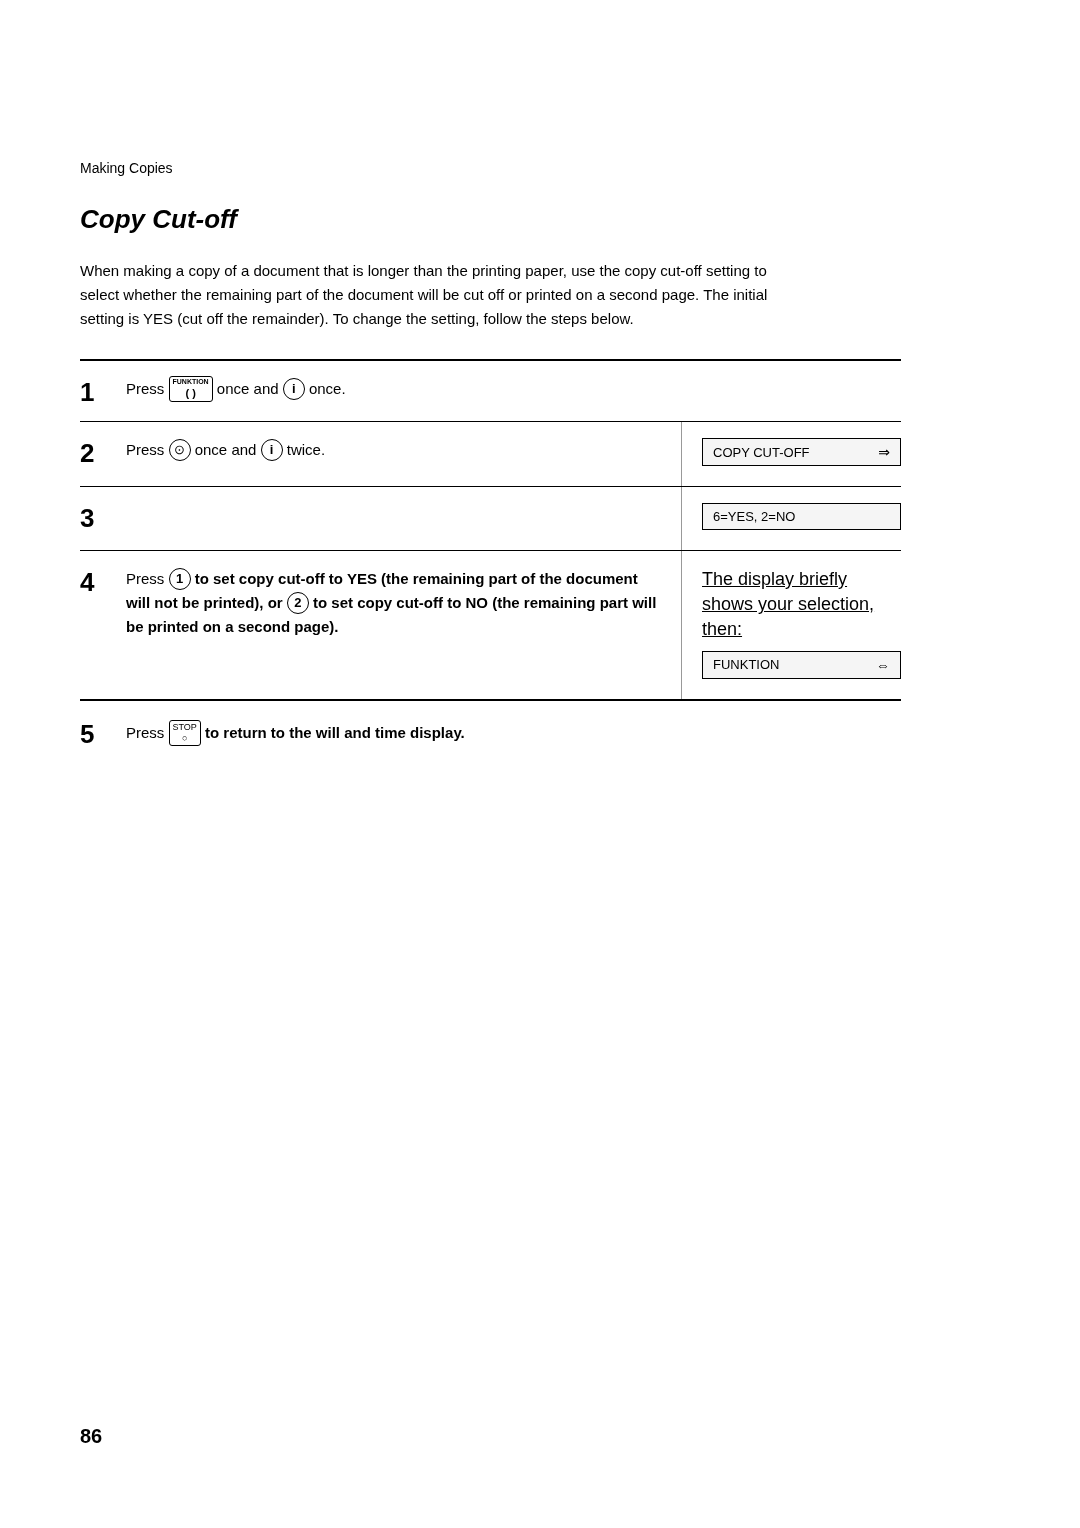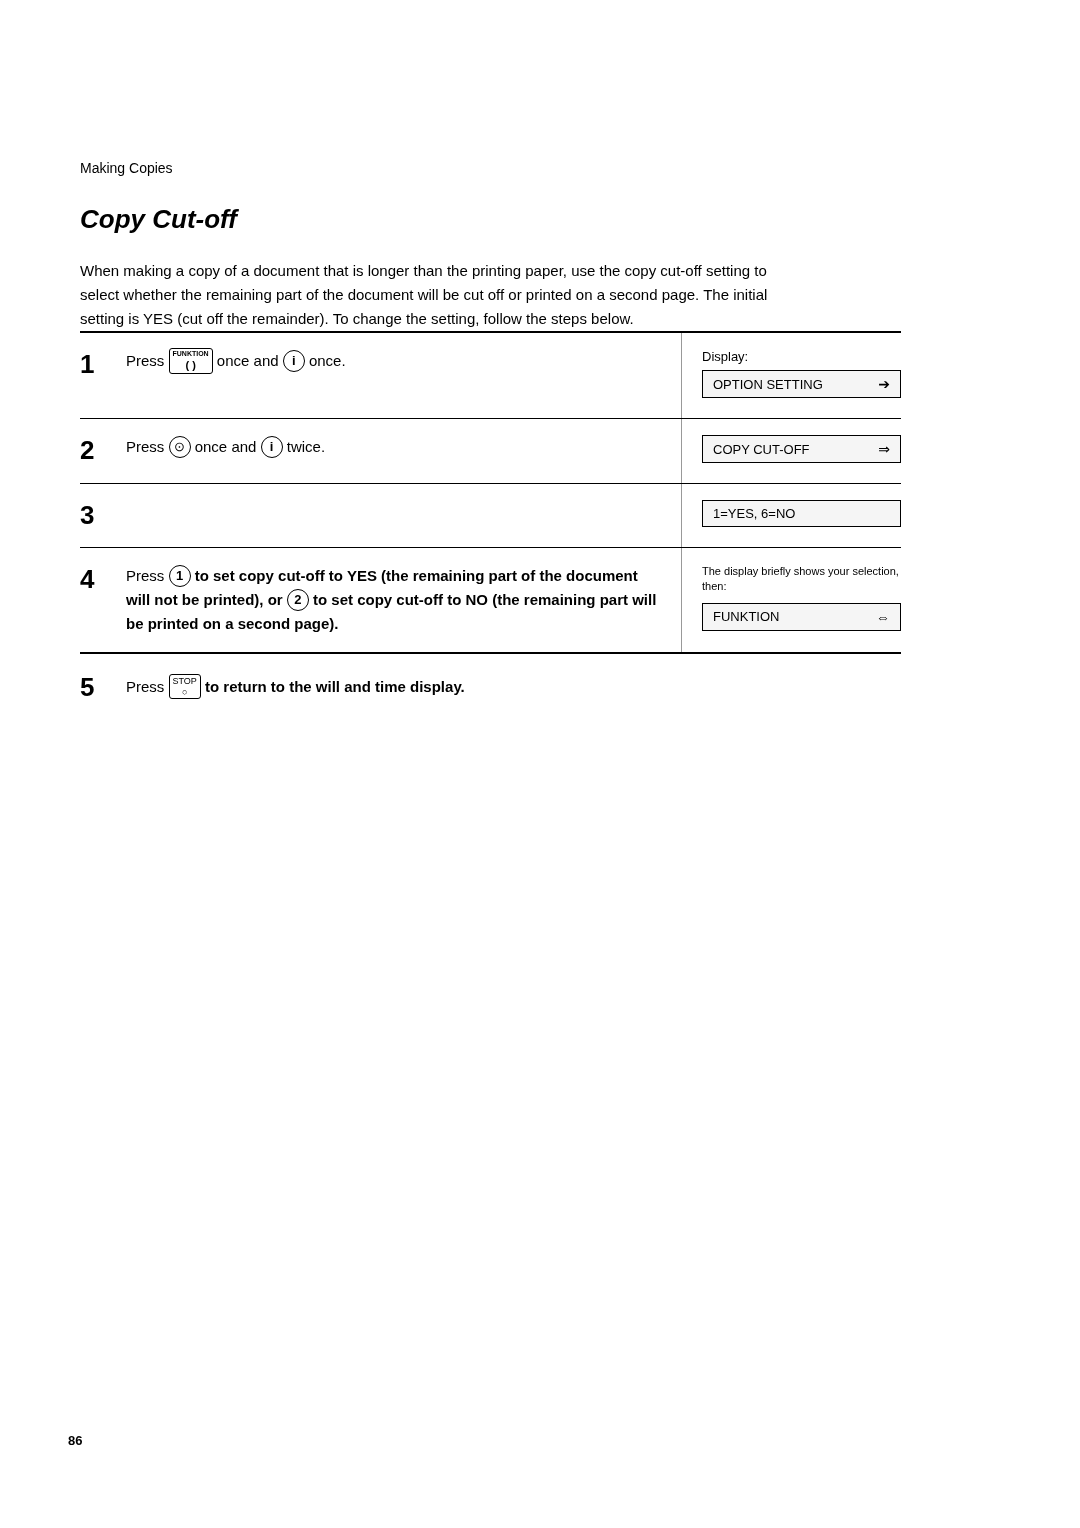--- a/index.html
+++ b/index.html
@@ -25,20 +25,21 @@
     }
     .section-title {
       font-size: 26px;
       font-weight: bold;
       font-style: italic;
       margin-bottom: 24px;
     }
     .intro-text {
       font-size: 15px;
       line-height: 1.6;
+      margin-bottom: 28px;
       max-width: 700px;
     }
     .steps-table {
       width: 100%;
       border-collapse: collapse;
       border-top: 2px solid #000;
       margin-bottom: 0;
     }
     .steps-table .step-row {
       display: flex;
@@ -178,32 +179,33 @@
     }
     .step5-number {
       font-size: 26px;
       font-weight: bold;
       min-width: 40px;
       margin-right: 6px;
     }
     .page-number {
       position: absolute;
       bottom: 80px;
-      left: 68px;
-      font-size: 13px;
+      left: 80px;
+      font-size: 20px;
       font-weight: bold;
     }
     .step4-left {
       padding: 16px 20px 16px 0;
     }
     .display-note {
-      font-size: 11px;
+      font-size: 18px;
       color: #000;
       margin-bottom: 8px;
       line-height: 1.4;
+      text-decoration: underline;
     }
   </style>
 </head>
 <body>
 
 <div class="page">
 
   <div class="breadcrumb">Making Copies</div>
 
   <div class="section-title">Copy Cut-off</div>
@@ -214,27 +216,20 @@
 
     <div class="step-row">
       <div class="step-left">
         <div class="step-number">1</div>
         <div class="step-content">
           Press <span class="icon-funktion"><span style="font-size:7px;display:block;text-align:center">FUNKTION</span><span style="font-size:11px;display:block;text-align:center">( )</span></span> once and <span class="icon-info">
               <b>i</b>
             </span> once.
         </div>
       </div>
-      <div class="step-right">
-        <div class="display-label">Display:</div>
-        <div class="display-box">
-          <span>OPTION SETTING</span>
-          <span class="arrow-icon">➔</span>
-        </div>
-      </div>
     </div>
 
     <div class="step-row">
       <div class="step-left">
         <div class="step-number">2</div>
         <div class="step-content">
           Press <span class="icon-circle-arrow">⊙</span> once and <span class="icon-info">
               <b>i</b>
             </span> twice.
         </div>
@@ -246,21 +241,21 @@
         </div>
       </div>
     </div>
 
     <div class="step-row">
       <div class="step-left">
         <div class="step-number">3</div>
       </div>
       <div class="step-right">
         <div class="display-box">
-          <span>1=YES, 6=NO</span>
+          <span>6=YES, 2=NO</span>
         </div>
       </div>
     </div>
 
     <div class="step-row last-row">
       <div class="step-left step4-left">
         <div style="display:flex;align-items:flex-start;">
           <div class="step-number">4</div>
           <div class="step-content">
             Press <span class="icon-num">

